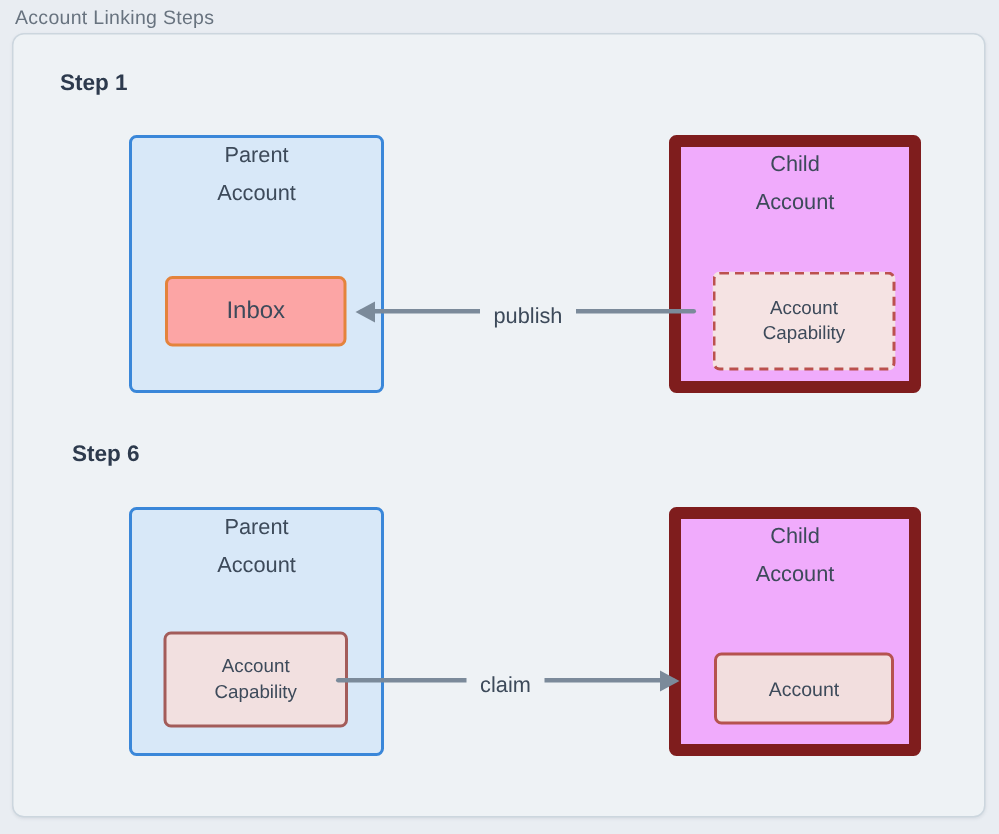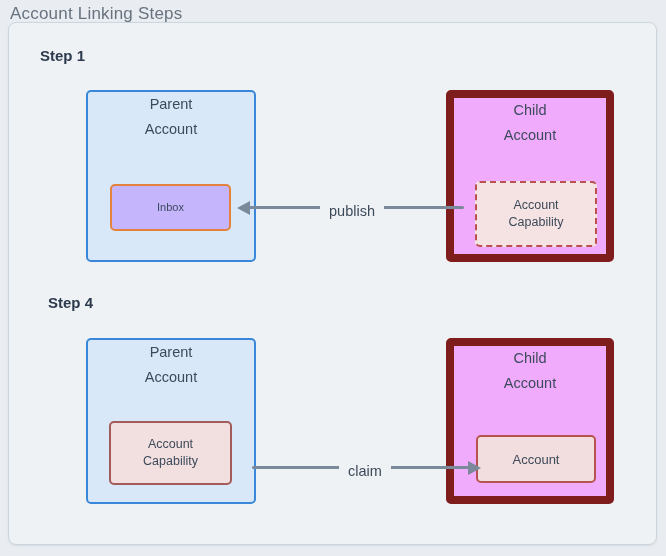--- a/index.html
+++ b/index.html
@@ -7,21 +7,21 @@
   body {
     background:#e9edf2;
     font-family:"Liberation Sans", sans-serif;
     position:relative;
     overflow:hidden;
   }
   .stage { position:absolute; left:0; top:0; width:666px; height:556px; }
 
   .diagram-title {
     position:absolute; left:10px; top:4px;
-    font-size:17px; color:#68737f; letter-spacing:.2px;
+    font-size:13px; color:#68737f; letter-spacing:.2px;
   }
 
   .panel {
     position:absolute; left:8px; top:22px; width:649px; height:523px;
     background:#eef2f5;
     border:1px solid #ccd6de;
     border-radius:8px;
     box-shadow:0 1px 2px rgba(120,135,150,.15);
   }
 
@@ -39,21 +39,21 @@
     font-size:14.5px; line-height:25px; color:#3d4a5a;
     white-space:pre-line;
   }
 
   .node {
     position:absolute; border-radius:5px;
     display:flex; align-items:center; justify-content:center;
     text-align:center; font-size:12.5px; line-height:17px;
     color:#3d4a5a; white-space:pre-line;
   }
-  .node.inbox      { background:#c4b5fd; border:2px solid #e4833c; font-size:11px; }
+  .node.inbox      { background:#fca5a5; border:2px solid #e4833c; font-size:16px; }
   .node.cap-dashed { background:#f5e3e3; border:2px dashed #bb514e; }
   .node.cap-solid  { background:#f2e0e0; border:2px solid #a35c5a; }
   .node.account    { background:#f2dede; border:2px solid #b5534f; font-size:13px; }
 
   .arrow { position:absolute; height:22px; }
   .arrow-line {
     position:absolute; left:2px; right:2px; top:9px; height:3px;
     background:#7b8a9a; border-radius:2px;
   }
   .arrow-head {
@@ -102,40 +102,40 @@
   </div>
 
   <div class="arrow" style="left:238px; top:197px; width:228px;">
     <div class="arrow-line"></div>
     <div class="arrow-head left"></div>
     <div class="arrow-label">
       <span>publish</span>
     </div>
   </div>
 
-  <div class="step-label" style="left:48px; top:294px;">Step 4</div>
+  <div class="step-label" style="left:48px; top:294px;">Step 6</div>
 
   <div class="acct-box parent" style="left:86px; top:338px; width:170px; height:166px;">
     <div class="acct-title">Parent
 Account</div>
     <div class="node cap-solid" style="left:21px; top:81px; width:123px; height:64px;">
       <span>Account
 Capability</span>
     </div>
   </div>
 
   <div class="acct-box child" style="left:446px; top:338px; width:168px; height:166px;">
     <div class="acct-title">Child
 Account</div>
     <div class="node account" style="left:22px; top:89px; width:120px; height:48px;">
       <span>Account</span>
     </div>
   </div>
 
-  <div class="arrow" style="left:250px; top:443px; width:230px;margin-top:14px;">
+  <div class="arrow" style="left:222px; top:443px; width:230px;">
     <div class="arrow-line"></div>
     <div class="arrow-head right"></div>
     <div class="arrow-label">
       <span>claim</span>
     </div>
   </div>
 
 </div>
 
 </body></html>

